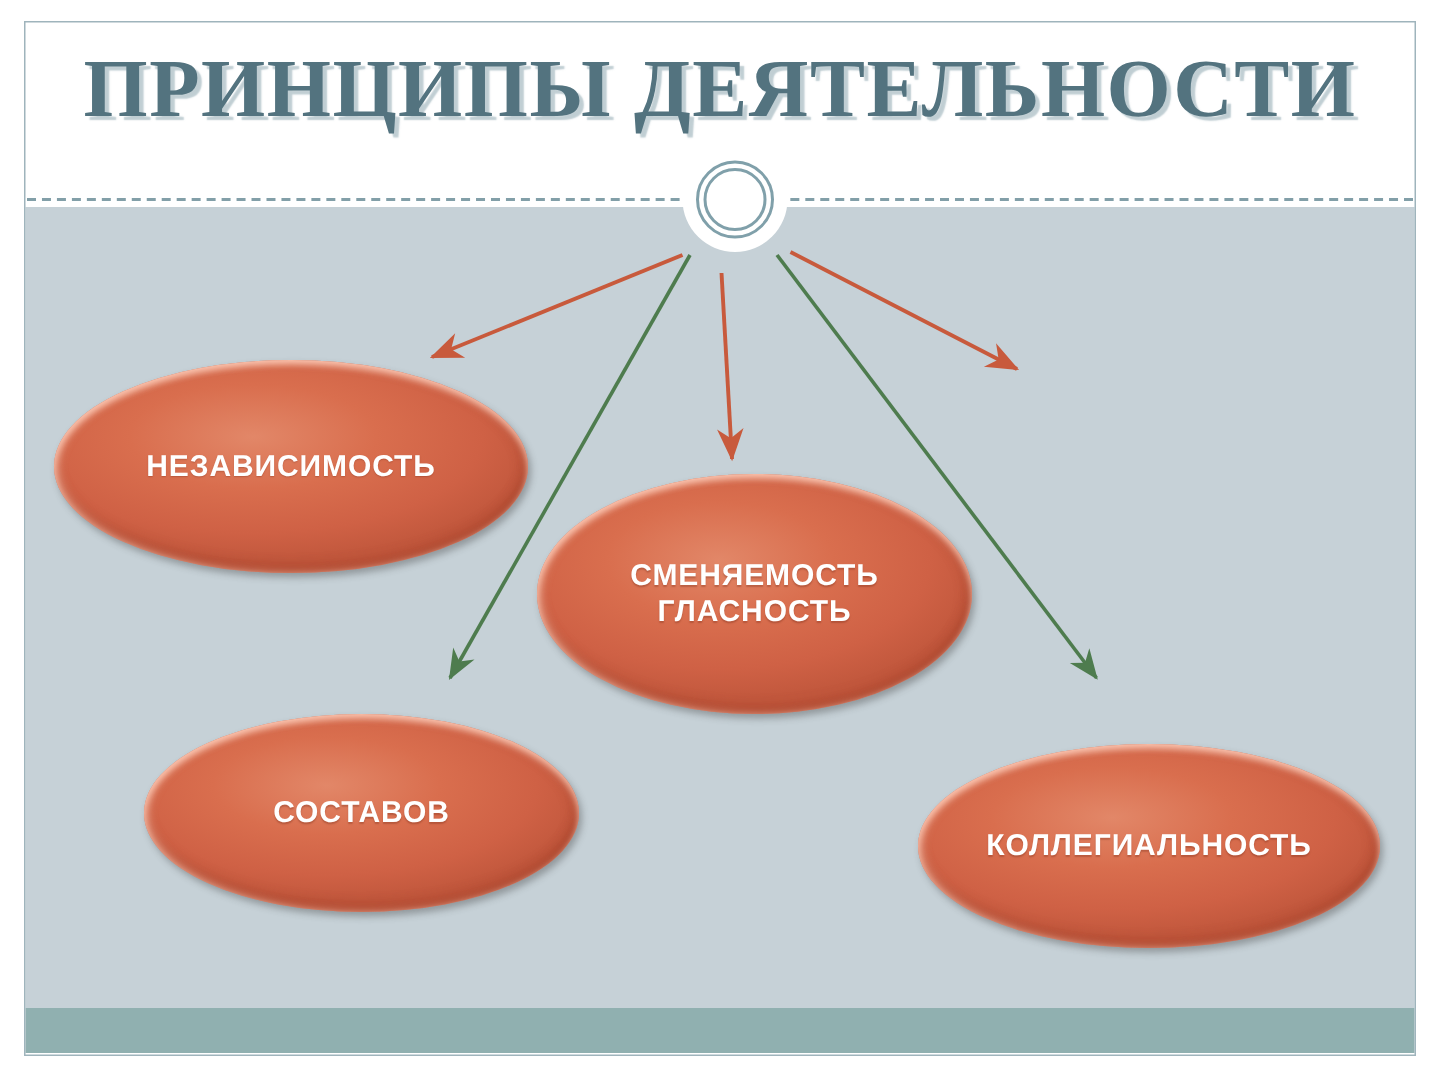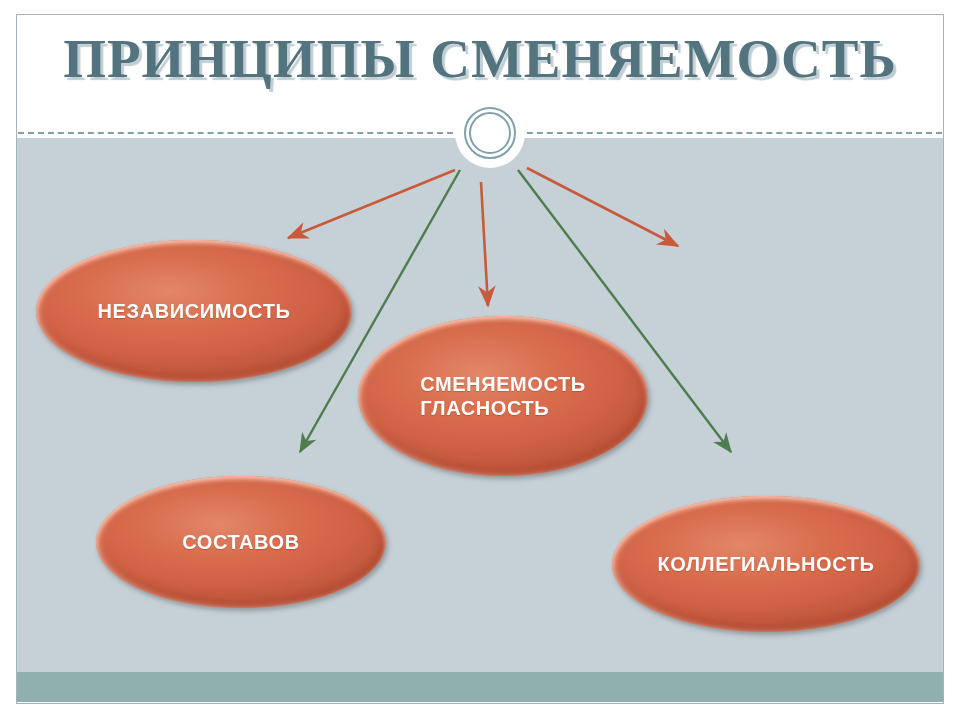--- a/index.html
+++ b/index.html
@@ -134,20 +134,21 @@
     pointer-events: none;
   }
 
   
   .node {
     position: absolute;
     border-radius: 50%;
     display: flex;
     align-items: center;
     justify-content: center;
+    text-align: center;
     color: #ffffff;
     font-family: "Liberation Sans", sans-serif;
     font-weight: bold;
     font-size: 20px;
     letter-spacing: 0.6px;
     line-height: 1.22;
     background:
       radial-gradient(ellipse 62% 58% at 42% 36%, #e28768 0%, #d96e4e 42%, #cf6145 78%, #c2583d 100%);
     box-shadow:
       inset 0 3px 5px rgba(255,206,186,0.85),
@@ -166,21 +167,21 @@
   #node-glasnost     { left: 96px;  top: 476px; width: 290px; height: 132px; }
   #node-kollegialnost{ left: 612px; top: 496px; width: 308px; height: 136px; }
 </style>
 </head>
 <body>
 
 <div id="slide">
 
   <div class="header-zone"></div>
 
-  <div class="title">ПРИНЦИПЫ  СМЕНЯЕМОСТЬ</div>
+  <div class="title">ПРИНЦИПЫ  ДЕЯТЕЛЬНОСТИ</div>
 
   <div class="divider"></div>
 
   <div class="body-zone"></div>
 
   <div class="bottom-band"></div>
 
   <div class="slide-frame"></div>
 
   <div class="ring-bg"></div>

